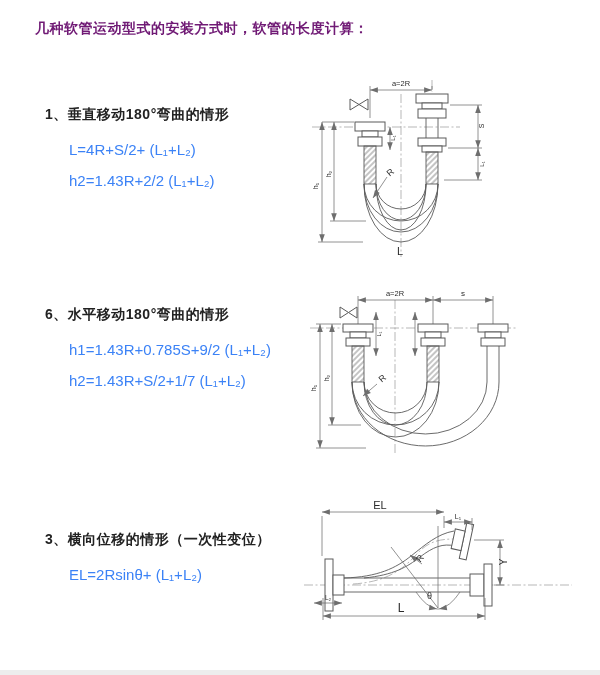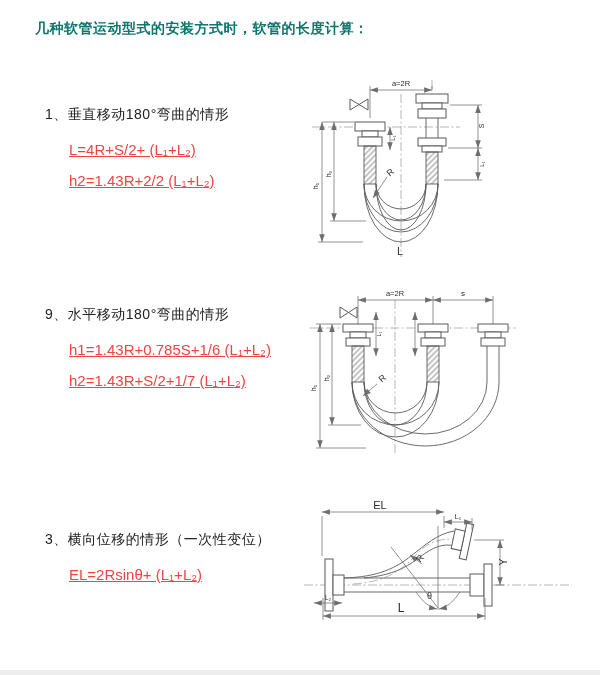--- a/index.html
+++ b/index.html
@@ -1,21 +1,21 @@
 <!DOCTYPE html>
 <html><head>
 <meta charset="utf-8">
 <style>
   html,body{margin:0;padding:0;background:#ffffff;}
   #page{position:relative;width:600px;height:675px;background:#ffffff;overflow:hidden;
         font-family:"Liberation Sans","DejaVu Sans",sans-serif;color:#1e1e1e;}
-  .title{position:absolute;left:35px;top:20px;font-size:14px;font-weight:700;letter-spacing:0.5px;color:#0f766e;}
+  .title{position:absolute;left:35px;top:20px;font-size:14px;font-weight:700;letter-spacing:0.5px;color:#701a75;}
   .section{position:absolute;left:45px;width:270px;}
-  .heading{font-size:14px;font-weight:400;color:#222;height:23px;line-height:23px;margin-bottom:8px;letter-spacing:0.5px;}
-  .formula{font-size:15px;color:#ef4444;height:31px;line-height:31px;padding-left:24px;white-space:nowrap;text-decoration:underline;}
+  .heading{font-size:14px;font-weight:700;color:#222;height:23px;line-height:23px;margin-bottom:8px;letter-spacing:0.5px;}
+  .formula{font-size:15px;color:#3b82f6;height:31px;line-height:31px;padding-left:24px;white-space:nowrap;}
   .diag{position:absolute;}
   svg text{font-family:"Liberation Sans","DejaVu Sans",sans-serif;fill:#2b2b2b;}
   .dr{stroke:#5a5a5a;stroke-width:1;fill:#ffffff;}
   .hose{stroke:#5a5a5a;stroke-width:0.9;fill:none;}
   .dim{stroke:#6e6e6e;stroke-width:0.75;fill:none;}
   .cl{stroke:#9a9a9a;stroke-width:0.7;fill:none;stroke-dasharray:9 2.5 2 2.5;}
   .pageedge{position:absolute;left:0;bottom:0;width:600px;height:5px;background:#ededed;}
 </style>
 </head>
 <body>
@@ -24,22 +24,22 @@
 
   <div class="title">几种软管运动型式的安装方式时，软管的长度计算：</div>
 
   <div class="section" style="top:103px;">
     <div class="heading">1、垂直移动180°弯曲的情形</div>
     <div class="formula">L=4R+S/2+ (L₁+L₂)</div>
     <div class="formula">h2=1.43R+2/2 (L₁+L₂)</div>
   </div>
 
   <div class="section" style="top:303px;">
-    <div class="heading">9、水平移动180°弯曲的情形</div>
-    <div class="formula">h1=1.43R+0.785S+1/6 (L₁+L₂)</div>
+    <div class="heading">6、水平移动180°弯曲的情形</div>
+    <div class="formula">h1=1.43R+0.785S+9/2 (L₁+L₂)</div>
     <div class="formula">h2=1.43R+S/2+1/7 (L₁+L₂)</div>
   </div>
 
   <div class="section" style="top:528px;">
     <div class="heading">3、横向位移的情形（一次性变位）</div>
     <div class="formula">EL=2Rsinθ+ (L₁+L₂)</div>
   </div>
 
   <svg class="diag" style="left:308px;top:74px;" width="285" height="185" viewBox="0 0 285 185">
     <defs>

